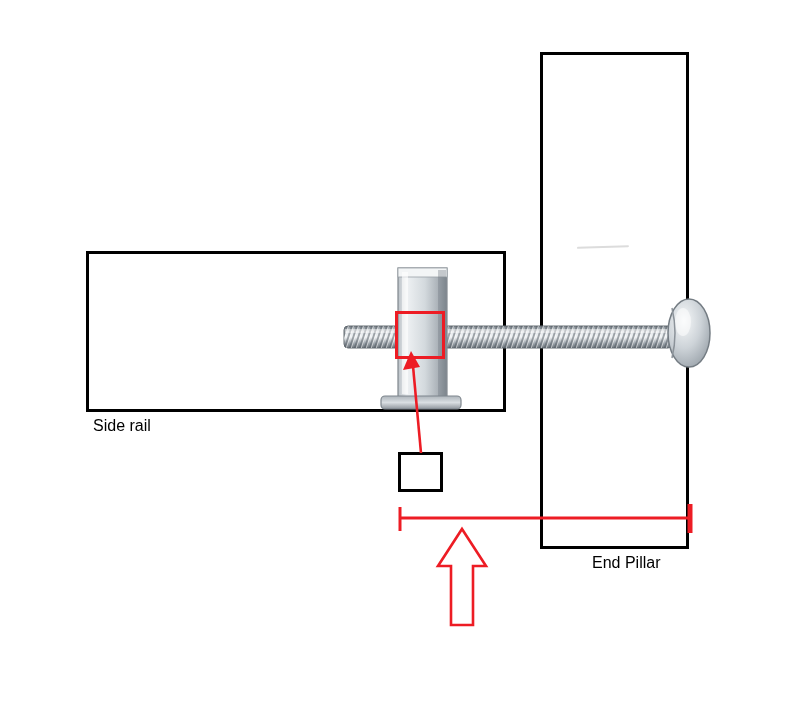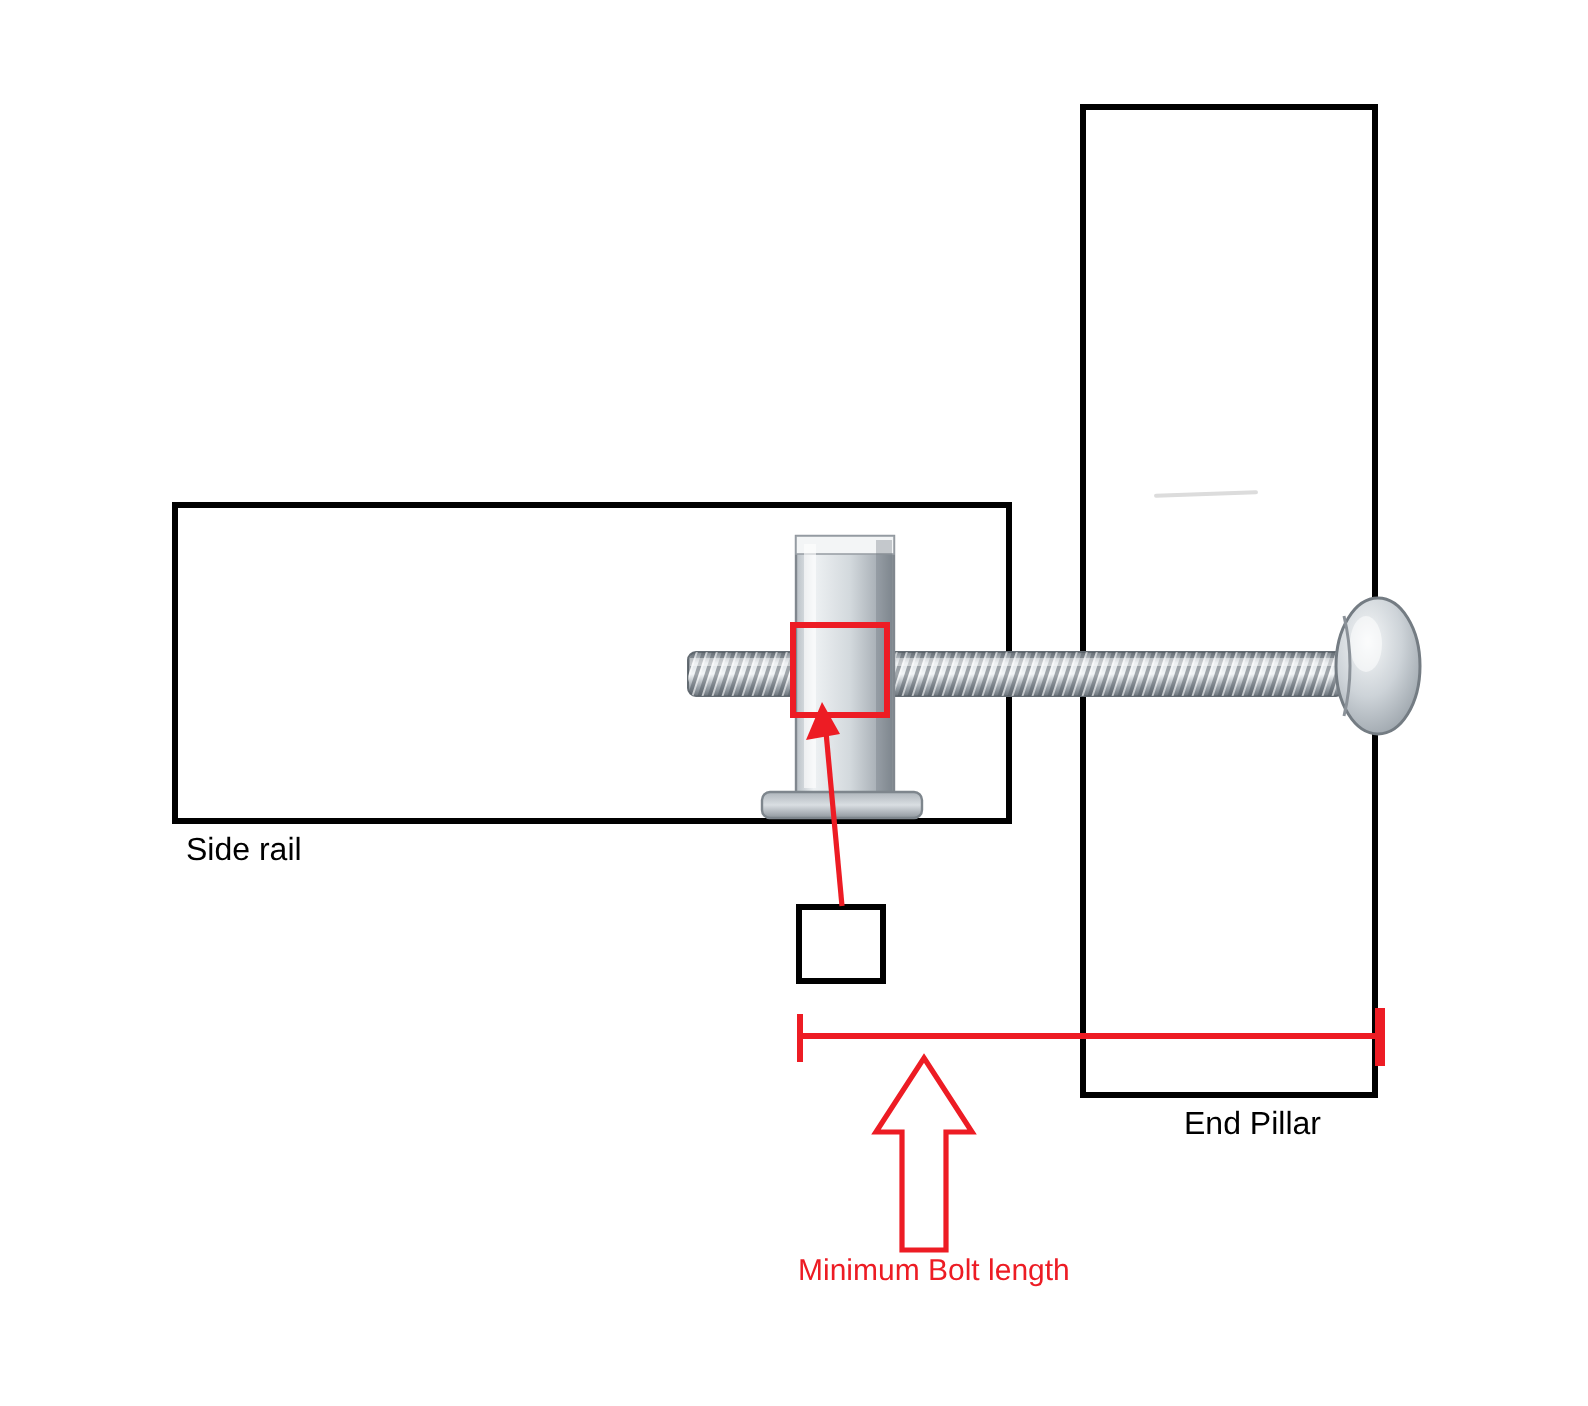--- a/index.html
+++ b/index.html
@@ -163,15 +163,14 @@
       <line x1="690" y1="504" x2="690" y2="533" stroke="#ed1c24" stroke-width="5"></line>
     </g>
 
     <path d="M462,529 L486,566 L473,566 L473,625 L451,625 L451,566 L438,566 Z" fill="#ffffff" stroke="#ed1c24" stroke-width="2.6" stroke-linejoin="miter"></path>
   </svg>
 
   <div class="label side-rail-label">Side rail</div>
 
   <div class="label end-pillar-label">End Pillar</div>
 
-  <div class="label min-bolt-label">Minimum Bolt length</div>
 
 </div>
 
 </body></html>

